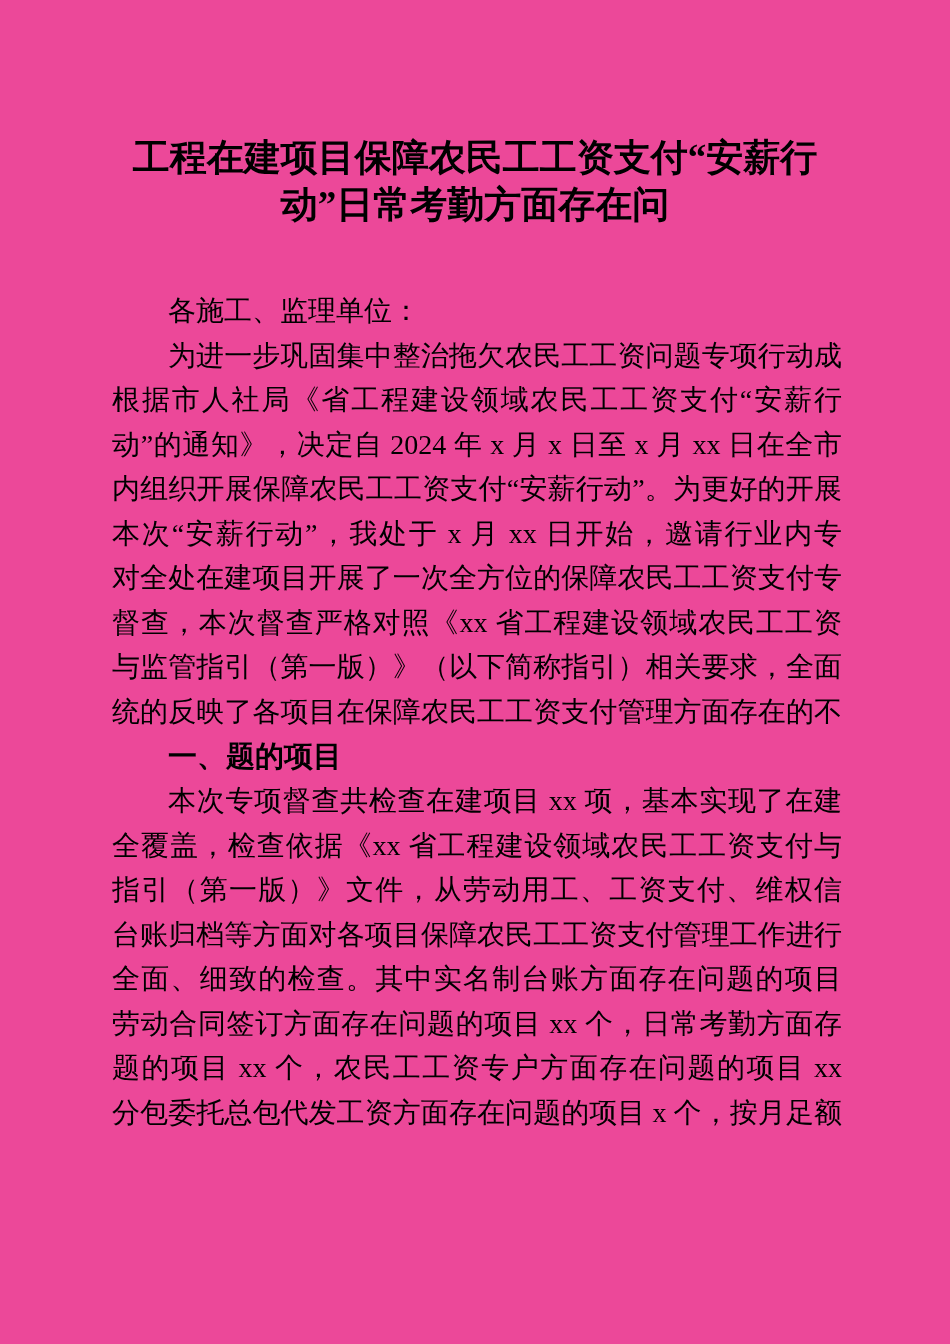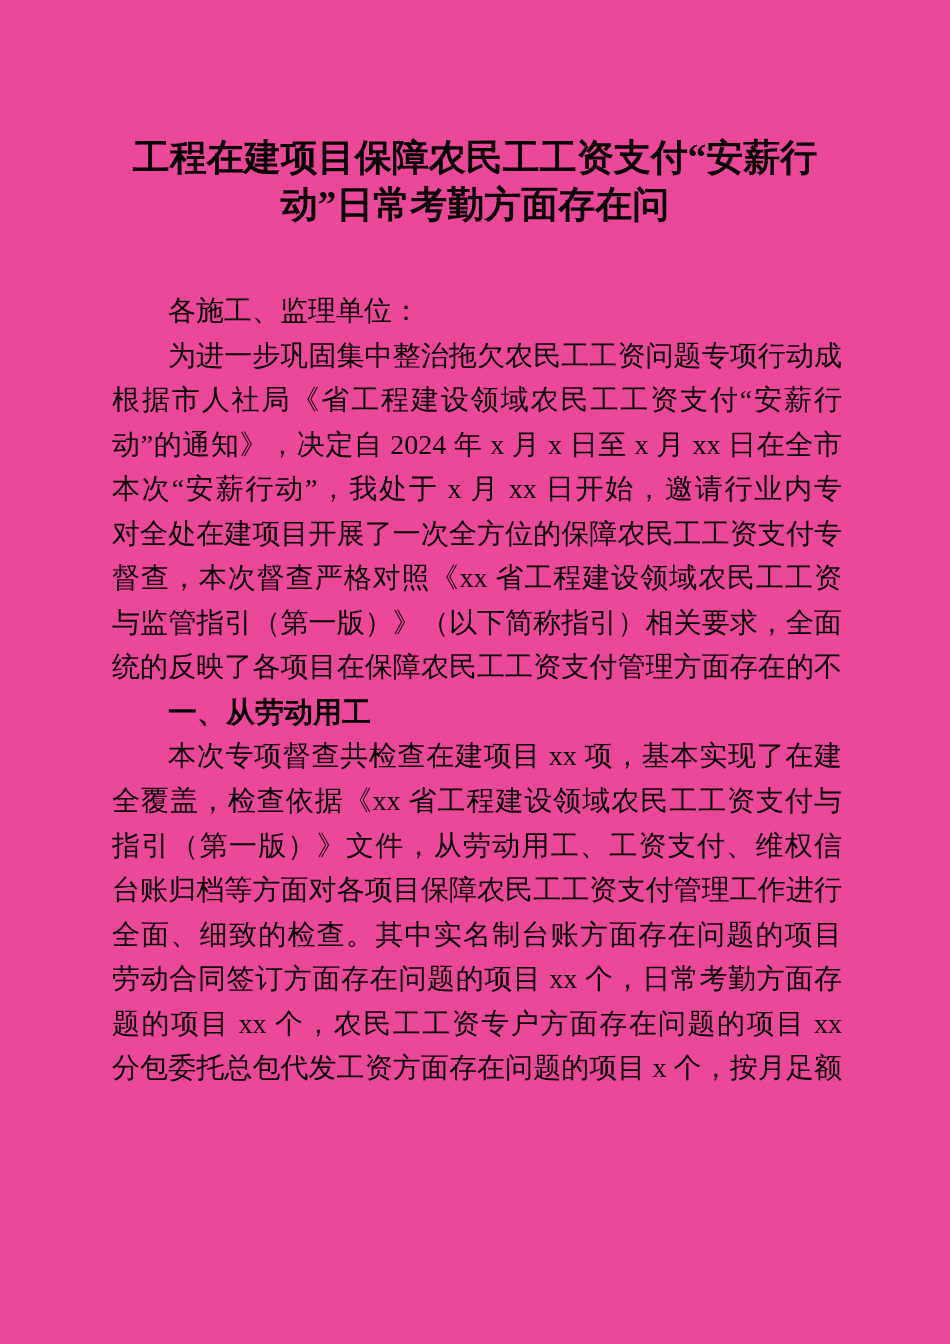--- a/index.html
+++ b/index.html
@@ -71,26 +71,27 @@
 <div class="page">
   <div class="doc-title">
     <div class="title-line">工程在建项目保障农民工工资支付“安薪行</div>
     <div class="title-line">动”日常考勤方面存在问</div>
   </div>
   <div class="doc-body" id="doc-body">
       <div class="line plain indent">各施工、监理单位：</div>
       <div class="line fill indent">为进一步巩固集中整治拖欠农民工工资问题专项行动成果</div>
       <div class="line fill">根据市人社局《省工程建设领域农民工工资支付“安薪行</div>
       <div class="line fill">动”的通知》，决定自 2024 年 x 月 x 日至 x 月 xx 日在全市范围</div>
+      <div class="line fill">内组织开展保障农民工工资支付“安薪行动”。为更好的开展</div>
       <div class="line fill">本次“安薪行动”，我处于 x 月 xx 日开始，邀请行业内专家，</div>
       <div class="line fill">对全处在建项目开展了一次全方位的保障农民工工资支付专项</div>
       <div class="line fill">督查，本次督查严格对照《xx 省工程建设领域农民工工资支付</div>
       <div class="line fill">与监管指引（第一版）》（以下简称指引）相关要求，全面系</div>
       <div class="line fill">统的反映了各项目在保障农民工工资支付管理方面存在的不足，</div>
-      <div class="line heading">一、从劳动用工</div>
+      <div class="line heading">一、题的项目</div>
       <div class="line fill indent">本次专项督查共检查在建项目 xx 项，基本实现了在建项目</div>
       <div class="line fill">全覆盖，检查依据《xx 省工程建设领域农民工工资支付与监管</div>
       <div class="line fill">指引（第一版）》文件，从劳动用工、工资支付、维权信息、</div>
       <div class="line fill">台账归档等方面对各项目保障农民工工资支付管理工作进行了</div>
       <div class="line fill">全面、细致的检查。其中实名制台账方面存在问题的项目 xx 个，</div>
       <div class="line fill">劳动合同签订方面存在问题的项目 xx 个，日常考勤方面存在问</div>
       <div class="line fill">题的项目 xx 个，农民工工资专户方面存在问题的项目 xx 个，</div>
       <div class="line fill">分包委托总包代发工资方面存在问题的项目 x 个，按月足额支</div>
     </div>
 </div>

